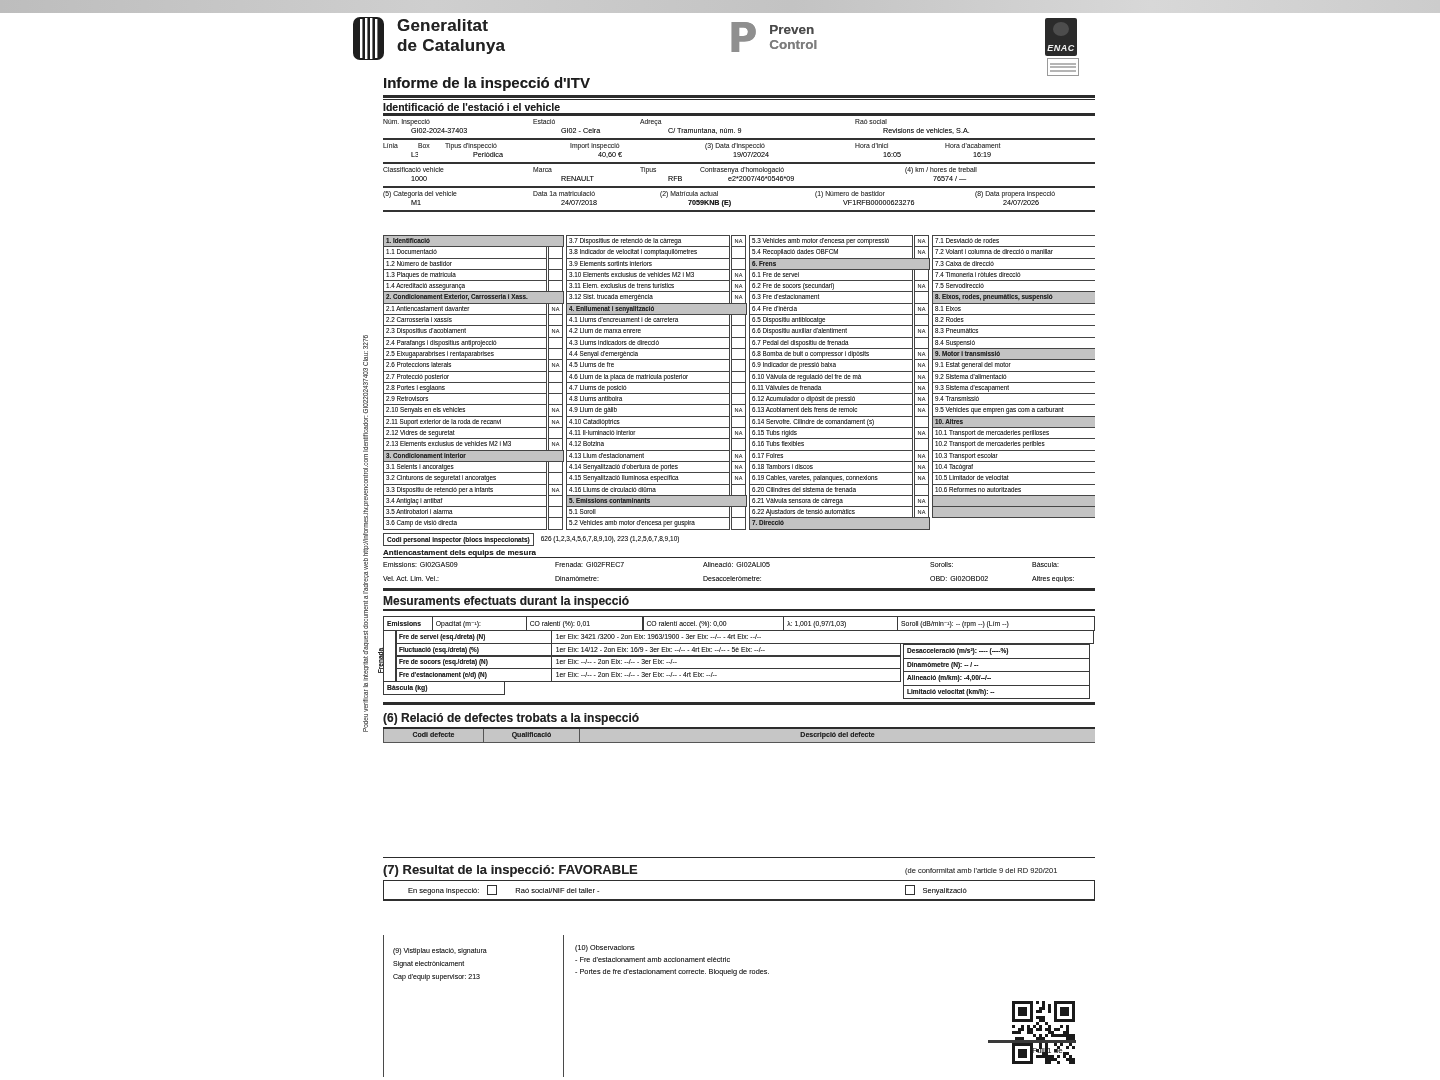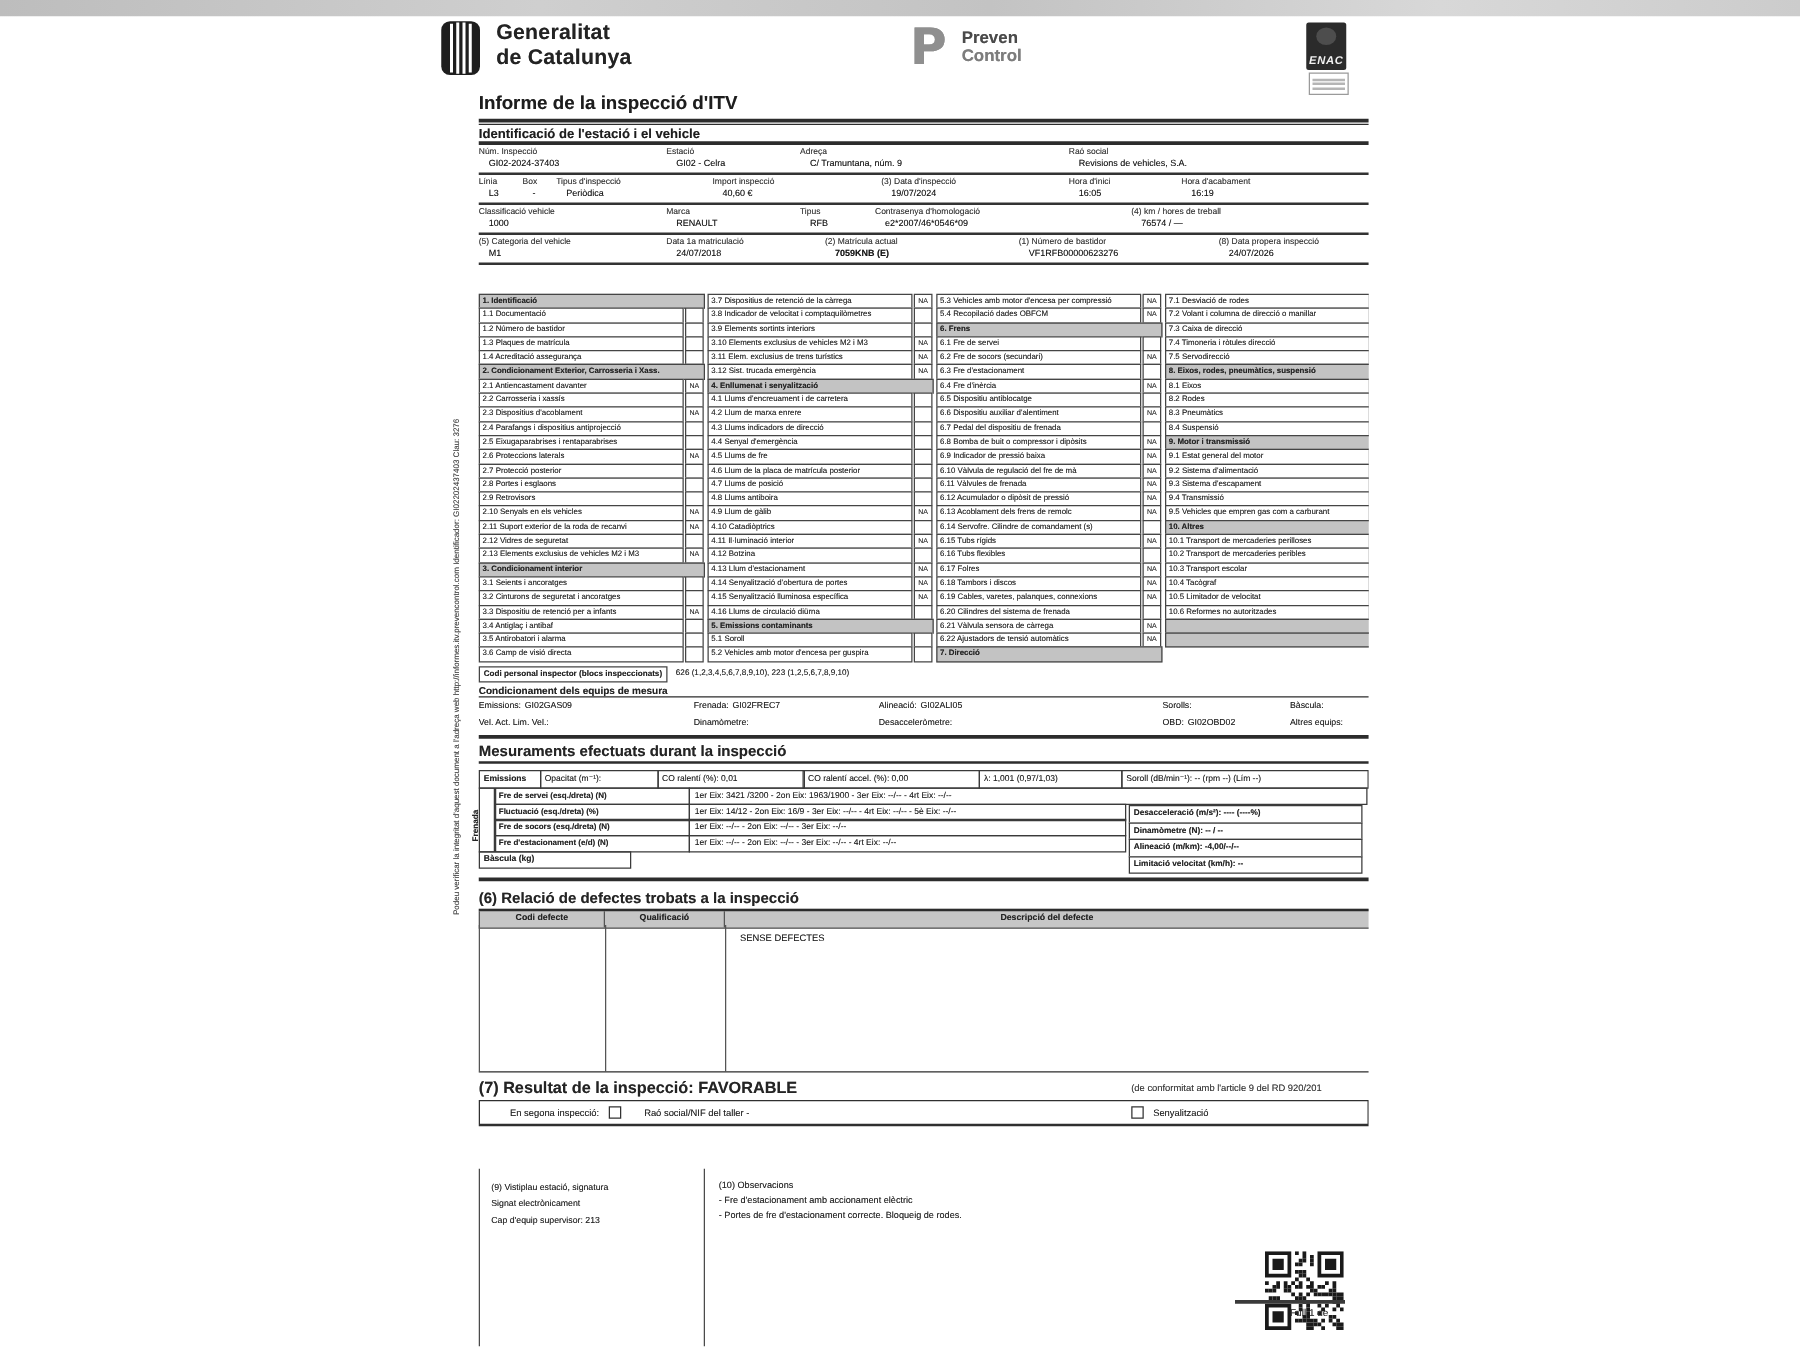--- a/index.html
+++ b/index.html
@@ -27,21 +27,21 @@
   .enac-sub div{height:2px;background:#b5b5b5;margin:1.5px 0;}
   
   .report-title{left:33px;top:74px;font-size:15px;font-weight:bold;color:#1d1d1d;}
   .rule{background:#2c2c2c;}
   .sec-bar{left:33px;width:712px;font-weight:bold;color:#1e1e1e;}
   
   .id-grid{left:33px;top:116px;width:712px;}
   .id-row{display:flex;border-bottom:2px solid #333333;height:24px;box-sizing:border-box;padding-top:2px;}
   .id-cell{overflow:hidden;white-space:nowrap;}
   .id-label{font-size:6.8px;color:#3a3a3a;line-height:8px;}
-  .id-value{font-size:7.2px;color:#161616;line-height:9px;padding-left:8px;}
+  .id-value{font-size:7.2px;color:#161616;line-height:9px;padding-left:8px;margin-left:20px;}
   .bold{font-weight:bold;}
   .id-row-0 .id-cell:nth-child(1){width:150px}.id-row-0 .id-cell:nth-child(2){width:107px}
   .id-row-0 .id-cell:nth-child(3){width:215px}.id-row-0 .id-cell:nth-child(4){flex:1}
   .id-row-1 .id-cell:nth-child(1){width:35px}.id-row-1 .id-cell:nth-child(2){width:27px}
   .id-row-1 .id-cell:nth-child(3){width:125px}.id-row-1 .id-cell:nth-child(4){width:135px}
   .id-row-1 .id-cell:nth-child(5){width:150px}.id-row-1 .id-cell:nth-child(6){width:90px}
   .id-row-1 .id-cell:nth-child(7){flex:1}
   .id-row-2 .id-cell:nth-child(1){width:150px}.id-row-2 .id-cell:nth-child(2){width:107px}
   .id-row-2 .id-cell:nth-child(3){width:60px}.id-row-2 .id-cell:nth-child(4){width:205px}
   .id-row-2 .id-cell:nth-child(5){flex:1}
@@ -661,21 +661,21 @@
           <div class="cl-h"></div>
         </div>
         <div class="cl-row ghost"></div>
       </div>
   </div>
   <div class="abs cl-footer">
     <div class="cl-footer-label">Codi personal inspector (blocs inspeccionats)</div>
     <div class="cl-footer-value">626 (1,2,3,4,5,6,7,8,9,10), 223 (1,2,5,6,7,8,9,10)</div>
   </div>
 
-  <div class="abs eq-title">Condicionament dels equips de mesura</div>
+  <div class="abs eq-title">Antiencastament dels equips de mesura</div>
   <div class="abs rule" style="left:33px;top:557px;width:712px;height:1px;"></div>
   <div class="abs eq-row" style="top:561px;">
       <div class="eq-item"><span class="eq-label">Emissions:</span><span class="eq-value">GI02GAS09</span></div>
       <div class="eq-item"><span class="eq-label">Frenada:</span><span class="eq-value">GI02FREC7</span></div>
       <div class="eq-item"><span class="eq-label">Alineació:</span><span class="eq-value">GI02ALI05</span></div>
       <div class="eq-item"><span class="eq-label">Sorolls:</span><span class="eq-value"></span></div>
       <div class="eq-item"><span class="eq-label">Bàscula:</span><span class="eq-value"></span></div>
     </div>
   <div class="abs eq-row" style="top:575px;">
       <div class="eq-item"><span class="eq-label">Vel. Act. Lim. Vel.:</span><span class="eq-value"></span></div>
@@ -728,26 +728,20 @@
     <div class="rt-box" style="top:55px;">Alineació (m/km): -4,00/--/--</div>
     <div class="rt-box" style="top:68.5px;">Limitació velocitat (km/h): --</div>
   </div>
   <div class="abs rule" style="left:33px;top:702px;width:712px;height:2.5px;"></div>
 
   <div class="abs def-title">(6) Relació de defectes trobats a la inspecció</div>
   <div class="abs def-header">
     <div class="def-hcell">Codi defecte</div>
     <div class="def-hcell">Qualificació</div>
     <div class="def-hcell">Descripció del defecte</div>
-  </div>
-  <div class="abs def-body">
-    <div class="def-vline" style="left:0px;"></div>
-    <div class="def-vline" style="left:101px;"></div>
-    <div class="def-vline" style="left:197px;"></div>
-    <div class="def-text">SENSE DEFECTES</div>
   </div>
   <div class="abs rule" style="left:33px;top:857px;width:712px;height:1px;"></div>
 
   <div class="abs res-title">(7) Resultat de la inspecció: FAVORABLE</div>
   <div class="abs res-note">(de conformitat amb l'article 9 del RD 920/201</div>
   <div class="abs seg-box">
     <span class="txt" style="margin-left:24px;">En segona inspecció:</span>
     <span class="cbox" style="margin-left:8px;"></span>
     <span class="txt" style="margin-left:18px;">Raó social/NIF del taller  -</span>
     <span class="cbox" style="margin-left:305px;"></span>

